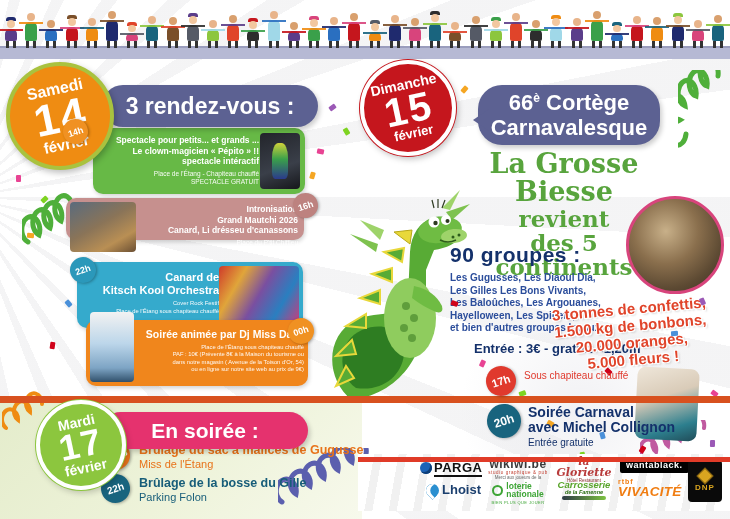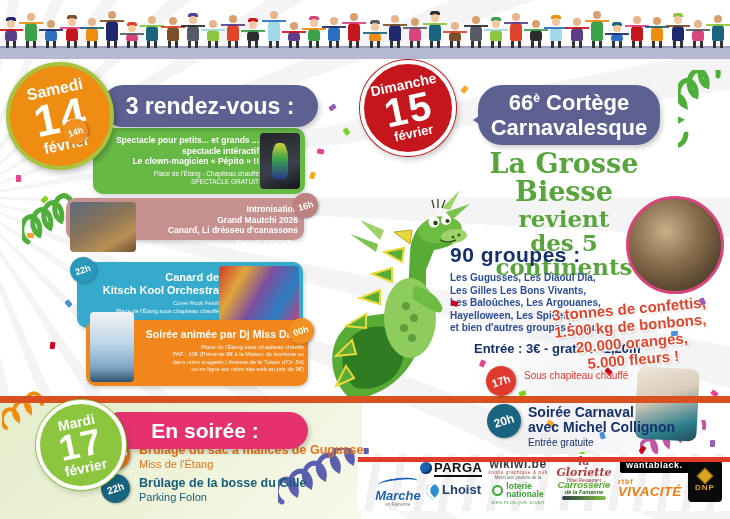--- a/index.html
+++ b/index.html
@@ -421,22 +421,22 @@
   <div class="bubble bubble-sat">
     <span>3 rendez-vous :</span>
   </div>
 
   <div class="chip" style="left:63px;top:119px;width:25px;height:25px;background:#f09122;font-size:9px">
     <span>14h</span>
   </div>
   <div class="evbox" style="left:93px;top:128px;width:212px;height:66px;background:#67b946">
     <div class="ev-text" style="left:6px;top:7px;width:160px">
       <div class="t1">Spectacle pour petits... et grands ...</div>
+      <div class="t1">Le clown-magicien « Pépito » !!</div>
       <div class="t1">spectacle intéractif</div>
-      <div class="t1">Le clown-magicien « Pépito » !!</div>
       <div class="d1">Place de l'Étang - Chapiteau chauffé</div>
       <div class="d1" style="margin-top:0">SPECTACLE GRATUIT</div>
     </div>
     <div class="photo ph-clown" style="right:5px;top:5px;width:40px;height:56px"></div>
   </div>
 
   <div class="chip" style="left:293px;top:193px;width:25px;height:25px;background:#bd827f;font-size:9px">
     <span>16h</span>
   </div>
   <div class="evbox" style="left:66px;top:198px;width:238px;height:42px;background:#c6908e">
@@ -604,25 +604,20 @@
       <div class="txt">la Gloriette</div>
       <div class="sub">Hôtel Restaurant</div>
     </div>
     <div class="logo lg-wanta">
       <span>wantablack.</span>
     </div>
     <div class="logo lg-dnp">
       <div class="dia"></div>
       <div class="txt">DNP</div>
     </div>
-    <div class="logo lg-marche">
-      <div class="swoosh"></div>
-      <div class="txt">Marche</div>
-      <div class="sub">en Famenne</div>
-    </div>
     <div class="logo lg-lhoist">
       <span class="drop"></span><span class="txt">Lhoist</span>
     </div>
     <div class="logo lg-loterie">
       <div class="pre">Merci aux joueurs de la</div>
       <div class="row">
         <div class="ball"></div>
         <div class="txt"><span>loterie</span><br><span>nationale</span></div>
       </div>
       <div class="sub">BIEN PLUS QUE JOUER</div>

